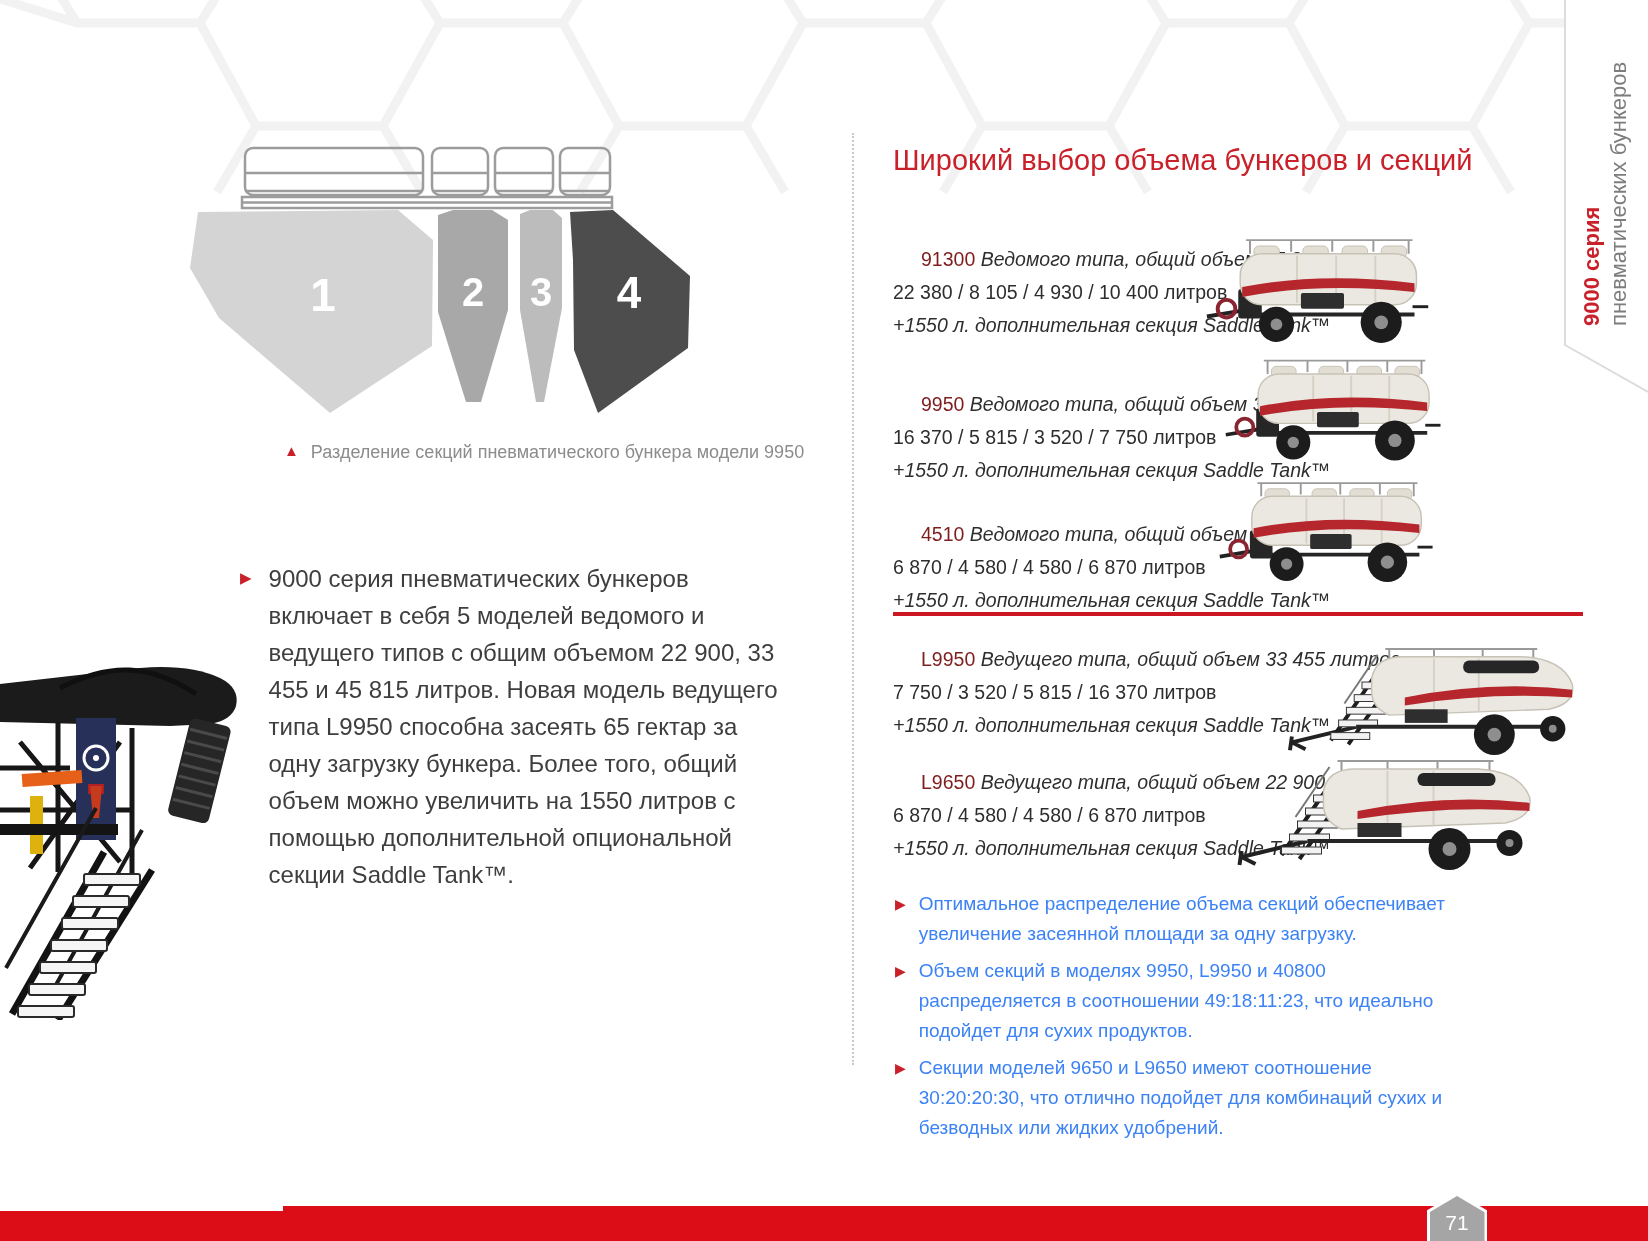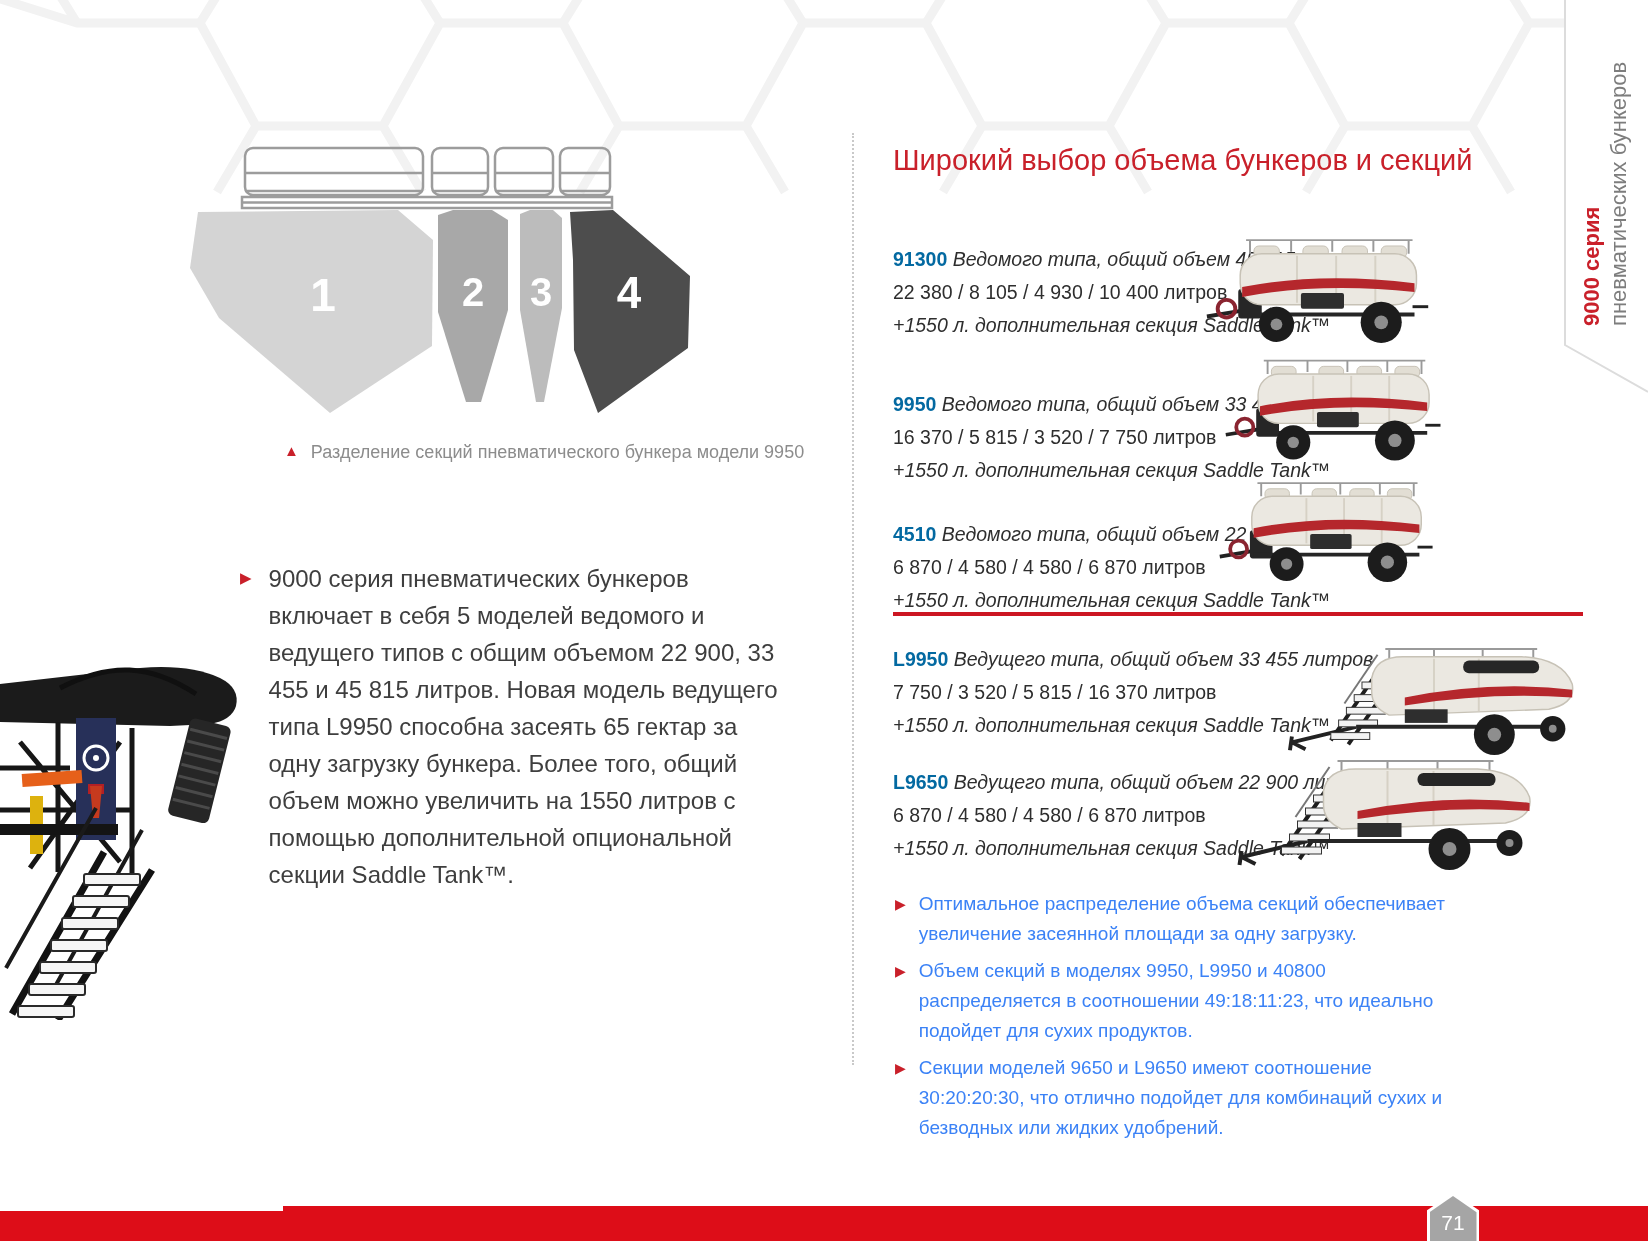--- a/index.html
+++ b/index.html
@@ -36,38 +36,38 @@
   .photo{left:0;top:572px;}
 
   
   .vdots{left:852px;top:133px;height:932px;width:0;border-left:2px dotted #c9c9c9;}
 
   
   .r-heading{left:893px;top:140px;color:#c9202a;font-size:29px;line-height:40px;}
 
   .model{left:893px;width:420px;}
   .model .ln{font-size:19.5px;line-height:33px;color:#2e2e2e;white-space:nowrap;}
-  .model .nm{font-weight:bold;color:#0369a1;}
+  .model .nm{font-weight:normal;color:#7f1d1d;margin-left:28px;}
   .model .tp{font-style:italic;}
   .model .sd{font-style:italic;}
   .m1{top:243px;} .m2{top:388px;} .m3{top:518px;} .m4{top:643px;} .m5{top:766px;}
 
   .redsep{left:893px;top:612px;width:690px;height:4px;background:#cc1622;}
 
   .cart{position:absolute;}
 
   .bullets{left:895px;top:889px;width:568px;}
   .bullet{display:flex;margin-bottom:7px;}
   .bullet .arr{color:#c9202a;font-size:14px;line-height:30px;margin-right:13px;flex:none;}
   .bullet .txt{font-size:19px;line-height:30px;color:#3b82f6;}
 
   
   .bar-left{left:0;top:1211px;width:283px;height:30px;background:#dd0d18;}
   .bar-main{left:283px;top:1206px;width:1365px;height:35px;background:#dd0d18;}
-  .badge-outer{left:1427px;top:1193px;width:52px;height:48px;background:#fff;
+  .badge-outer{left:1427px;top:1193px;width:60px;height:48px;background:#fff;
      clip-path:polygon(0 36%,50% 0,100% 36%,100% 100%,0 100%);text-decoration:underline;}
   .badge-inner{position:absolute;left:2.5px;top:3px;right:2.5px;bottom:0;background:#a5a5a5;
      clip-path:polygon(0 36%,50% 0,100% 36%,100% 100%,0 100%);
      display:flex;align-items:flex-end;justify-content:center;}
   .badge-inner span{color:#fff;font-size:21px;line-height:30px;padding-bottom:3px;}
 </style>
 </head>
 <body>
 
 <div class="page">

